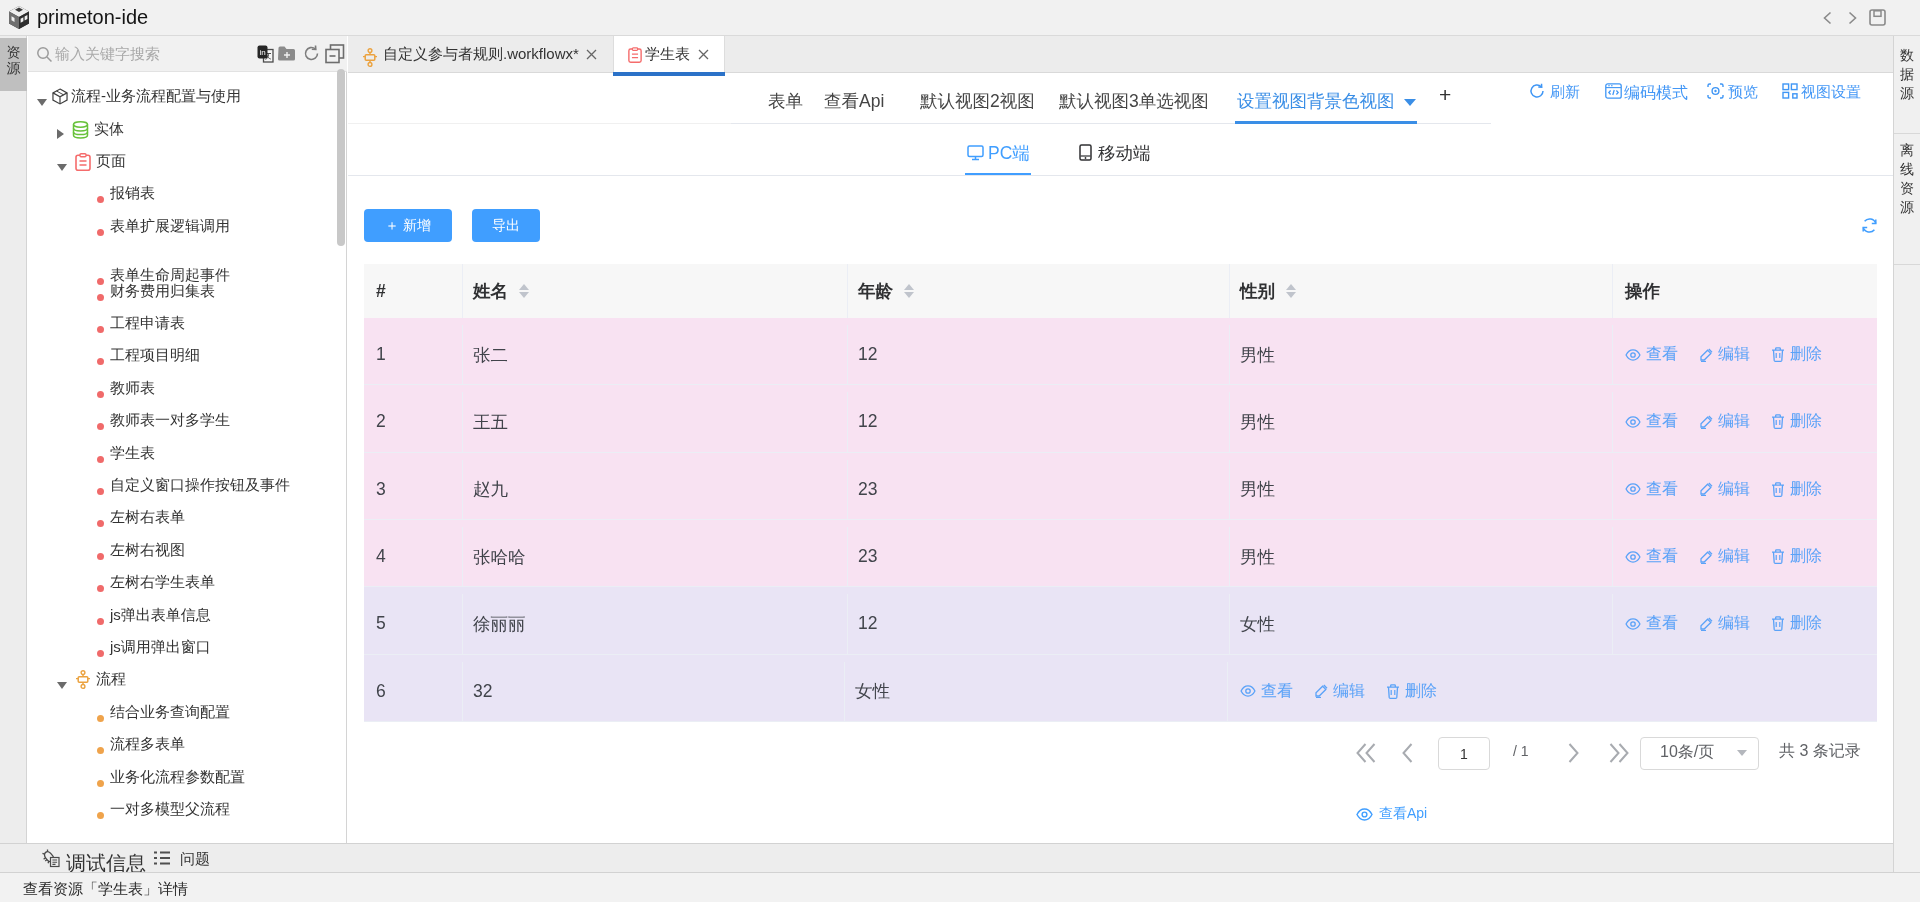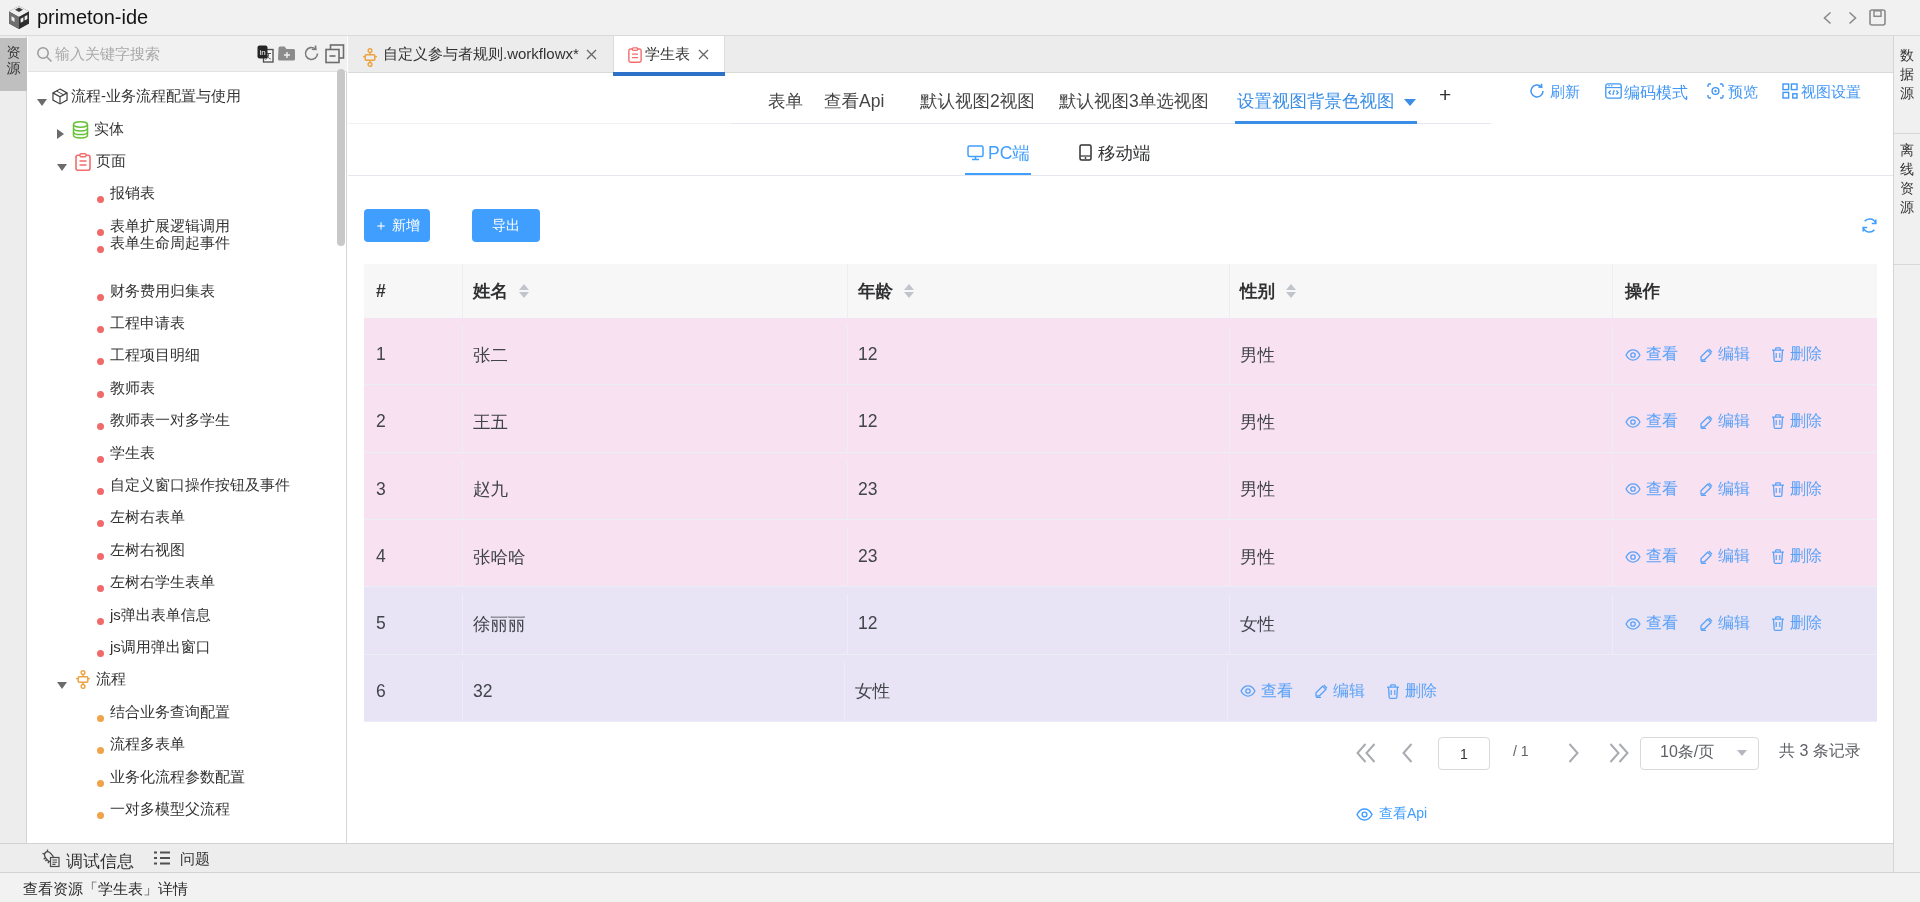--- a/index.html
+++ b/index.html
@@ -98,21 +98,21 @@
       <span>页面</span>
     </div>
 <div class="trow" style="top:99.4px">
       <div style="margin-left:69px" class="dot reddot"></div>
       <span>报销表</span>
     </div>
 <div class="trow" style="top:131.8px">
       <div style="margin-left:69px" class="dot reddot"></div>
       <span>表单扩展逻辑调用</span>
     </div>
-<div class="trow" style="top:149px">
+<div class="trow" style="top:181px">
       <div style="margin-left:69px" class="dot reddot"></div>
       <span>表单生命周起事件</span>
     </div>
 <div class="trow" style="top:196.6px">
       <div style="margin-left:69px" class="dot reddot"></div>
       <span>财务费用归集表</span>
     </div>
 <div class="trow" style="top:229px">
       <div style="margin-left:69px" class="dot reddot"></div>
       <span>工程申请表</span>
@@ -189,21 +189,21 @@
 
 <div class="abs" style="left:0;top:843px;width:1920px;height:29px;background:#ededed;border-top:1px solid #d2d2d2">
   <svg class="abs" style="left:41px;top:4px" width="20" height="20" viewBox="0 0 20 20">
       <g stroke="#4a4a4a" fill="none" stroke-width="1.3" transform="rotate(-38 8 9)">
         <path d="M4.8 7.5 a3.4 4.2 0 0 1 6.8 0 v3 a3.4 3.8 0 0 1-6.8 0 z"></path>
         <path d="M6.3 4 L5 2.2 M10.1 4 L11.4 2.2 M4.9 7.4 h-2.5 M4.9 9.8 h-2.3 M5.4 12 l-2 1.4"></path>
       </g>
       <rect x="9.5" y="9.5" width="8.5" height="9" fill="#ededed" stroke="#4a4a4a" stroke-width="1.2"></rect>
       <path d="M11.4 12 h4.7 M11.4 14.2 h4.7 M11.4 16.4 h3.1" stroke="#4a4a4a" stroke-width="1.1"></path>
     </svg>
-  <div class="abs" style="left:66px;top:6px;font-size:17px;color:#333">调试信息</div>
+  <div class="abs" style="left:66px;top:6px;font-size:20px;color:#333">调试信息</div>
   <svg class="abs" style="left:153px;top:6px" width="18" height="16" viewBox="0 0 18 16">
       <path d="M1 2.5 h3 M1 8 h3 M1 13.5 h3" stroke="#4f4f4f" stroke-width="2.2"></path>
       <path d="M7 2.5 h10 M7 8 h10 M7 13.5 h10" stroke="#4f4f4f" stroke-width="2.2"></path>
     </svg>
   <div class="abs" style="left:180px;top:6px;font-size:15px;color:#333">问题</div>
 </div>
 <div class="abs" style="left:0;top:872px;width:1920px;height:30px;background:#f2f2f2;border-top:1px solid #d2d2d2">
   <div class="abs" style="left:23px;top:7px;font-size:15px;color:#2a2a2a">查看资源「学生表」详情</div>
 </div>
 
@@ -276,21 +276,21 @@
     </svg>
   <div class="abs" style="left:640px;top:105px;font-size:17.5px;color:#409EFF">PC端</div>
   <div class="abs" style="left:617px;top:136.5px;width:66px;height:2.5px;background:#409EFF"></div>
   <svg class="abs" style="left:731px;top:108px" width="13" height="17" viewBox="0 0 13 17">
       <rect x="1" y="1" width="11" height="15" rx="1.5" fill="none" stroke="#303133" stroke-width="1.5"></rect>
       <path d="M1.5 12 h10" stroke="#303133" stroke-width="1.2"></path>
       <circle cx="6.5" cy="14" r="0.9" fill="#303133"></circle>
     </svg>
   <div class="abs" style="left:750px;top:105px;font-size:17.5px;color:#303133">移动端</div>
 
-  <div class="abs" style="left:16px;top:173px;width:66px;height:33px;background:#409EFF;border-radius:4px;color:#fff;font-size:14px;display:flex;align-items:center;justify-content:center">＋ 新增</div>
+  <div class="abs" style="left:16px;top:173px;width:88px;height:33px;background:#409EFF;border-radius:4px;color:#fff;font-size:14px;display:flex;align-items:center;justify-content:center">＋ 新增</div>
   <div class="abs" style="left:124px;top:173px;width:68px;height:33px;background:#409EFF;border-radius:4px;color:#fff;font-size:14px;display:flex;align-items:center;justify-content:center">导出</div>
   <svg class="abs" style="left:1513px;top:181px" width="17" height="17" viewBox="0 0 17 17">
       <path d="M2.2 10.5 a6.5 6.5 0 0 0 11.2 2.2 M14.8 6.5 A6.5 6.5 0 0 0 3.6 4.3" fill="none" stroke="#409EFF" stroke-width="1.5"></path>
       <path d="M14.8 2.5 v4 h-4 M2.2 14.5 v-4 h4" fill="none" stroke="#409EFF" stroke-width="1.5"></path>
     </svg>
   <div class="abs" style="left:16px;top:228px;width:1513px">
 <div style="display:flex;height:54px;background:#f7f7f7;font-size:17.5px;font-weight:bold;color:#303133">
 <div class="cell" style="width:99px;padding-left:12px">#</div>
 <div class="cell" style="width:385px;padding-left:10px">姓名<span style="display:inline-flex;flex-direction:column;margin-left:11px;vertical-align:1px">
             <span style="width:0;height:0;border-left:5px solid transparent;border-right:5px solid transparent;border-bottom:6px solid #c0c4cc;margin-bottom:2.5px"></span>

